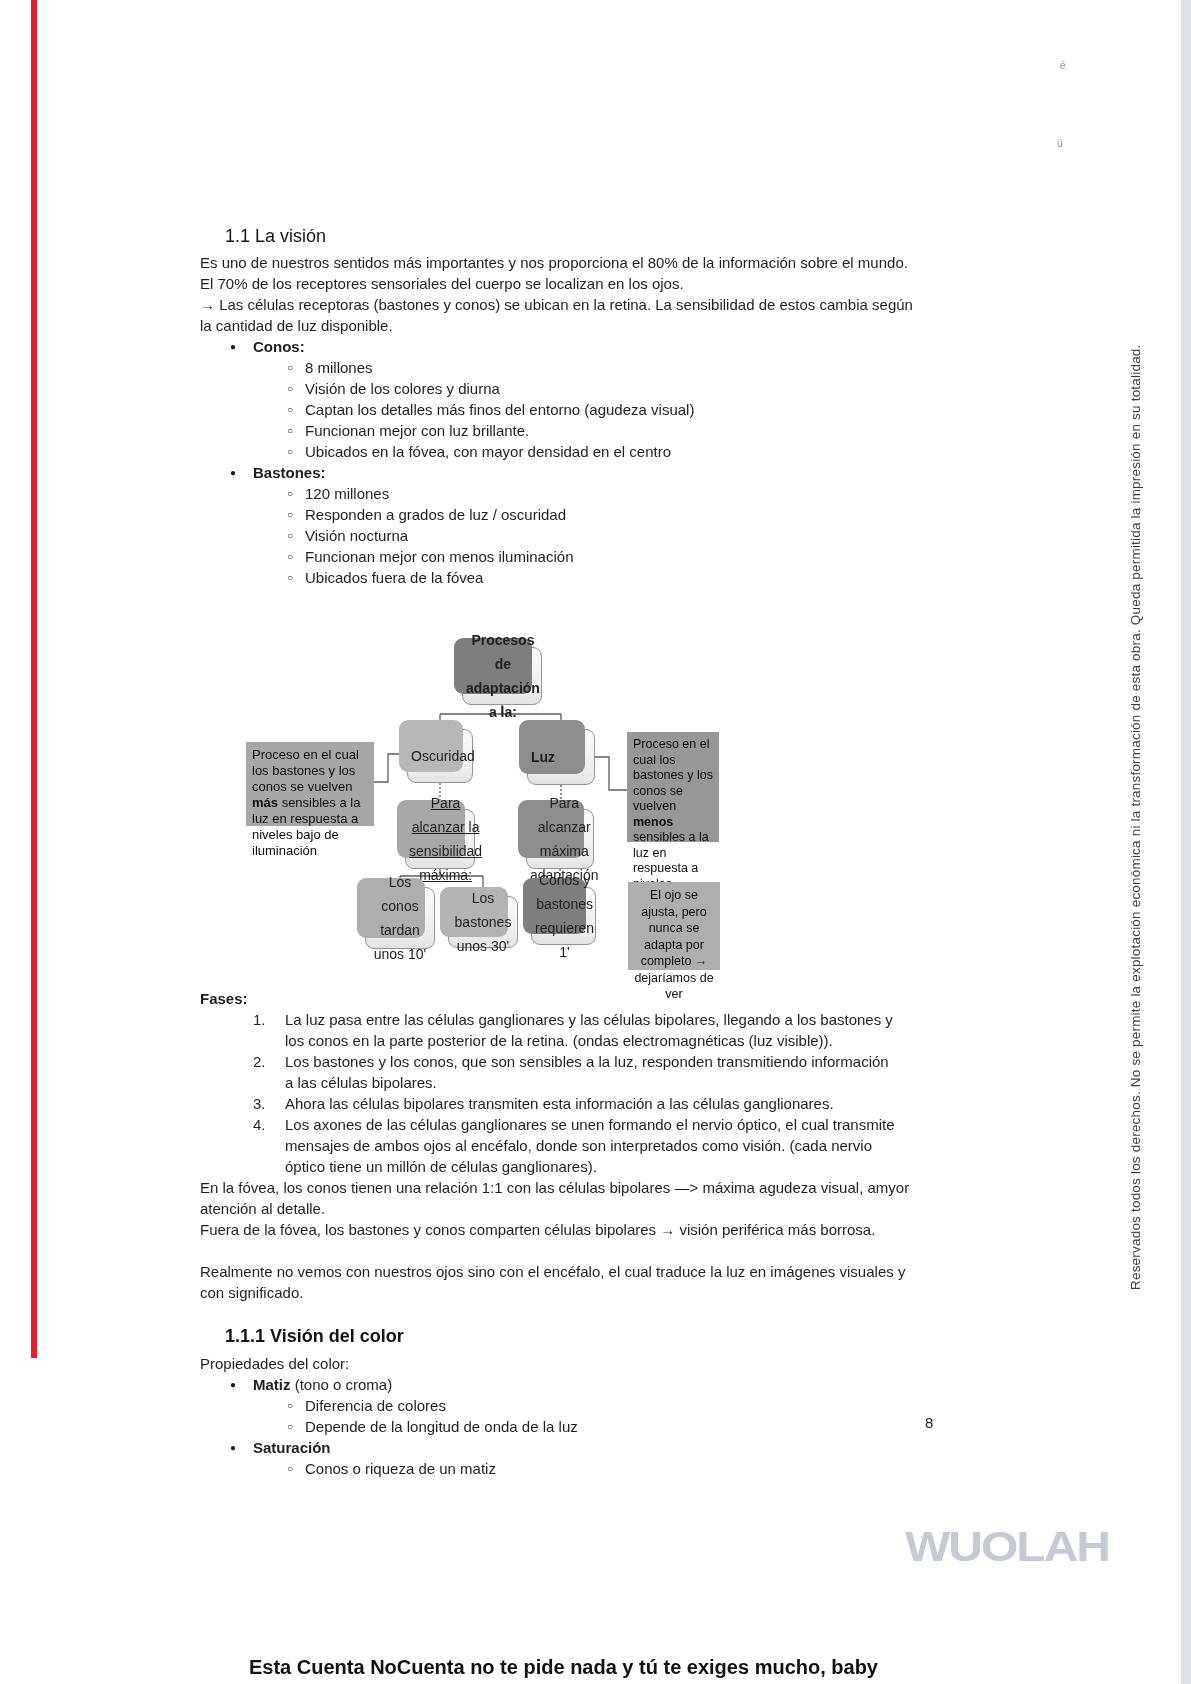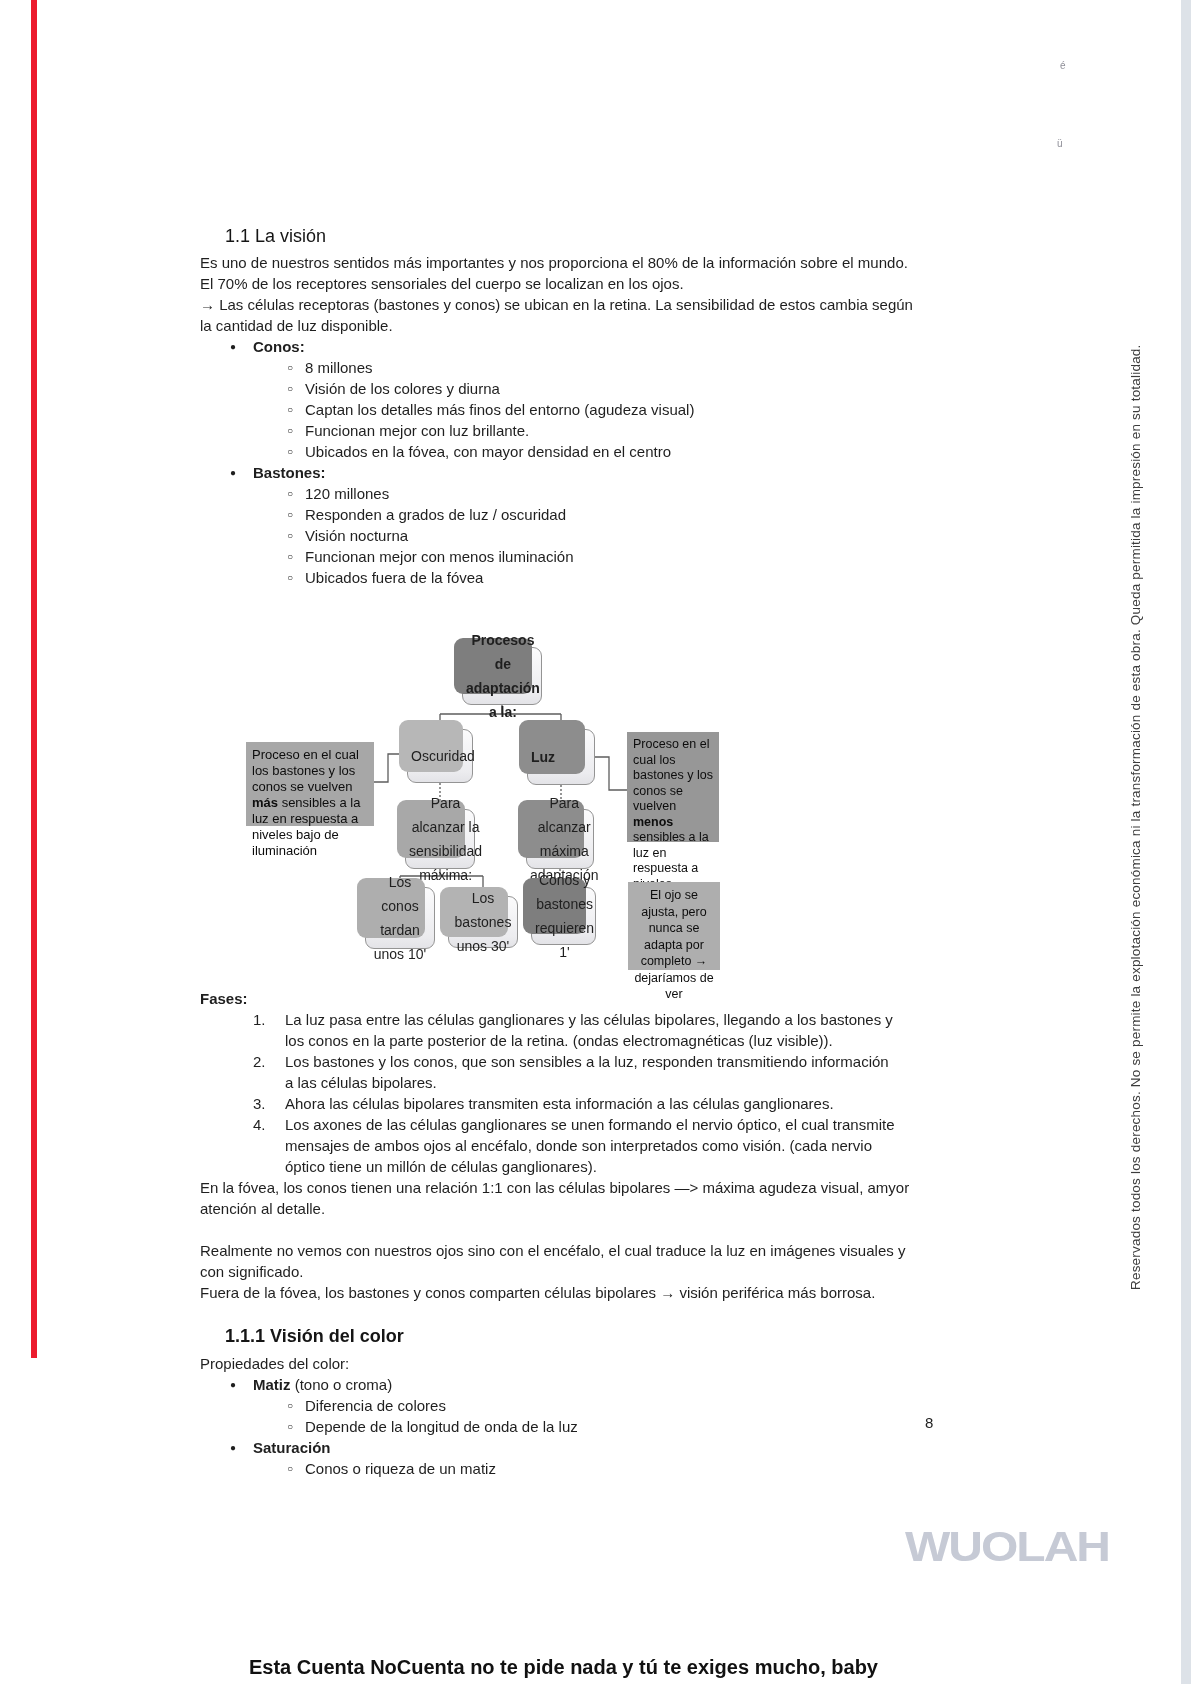--- a/index.html
+++ b/index.html
@@ -145,21 +145,21 @@
 
       <div class="node n-root" style="left:222px;top:45px;width:80px;height:58px;">
         <span><b>Procesos de adaptación</b><span> a la:</span></span>
       </div>
       <div class="node n-osc" style="left:167px;top:127px;width:66px;height:54px;">
         <span>Oscuridad</span>
       </div>
       <div class="node n-luz" style="left:287px;top:127px;width:68px;height:56px;">
         <span>Luz</span>
       </div>
-      <div class="node n-psens" style="left:165px;top:207px;width:70px;height:60px;">
+      <div class="node n-psens" style="left:165px;top:207px;width:70px;height:60px;text-decoration:underline;">
         <span>Para alcanzar la sensibilidad máxima:</span>
       </div>
       <div class="node n-padap" style="left:286px;top:207px;width:68px;height:60px;">
         <span>Para alcanzar máxima adaptación</span>
       </div>
       <div class="node n-c10" style="left:125px;top:285px;width:70px;height:62px;">
         <span>Los conos tardan unos 10'</span>
       </div>
       <div class="node n-b30" style="left:208px;top:294px;width:70px;height:52px;">
         <span>Los bastones unos 30'</span>
@@ -190,22 +190,22 @@
       </div>
     <div class="num-item">
         <span class="num">3.</span>
         <div class="txt">Ahora las células bipolares transmiten esta información a las células ganglionares.</div>
       </div>
     <div class="num-item">
         <span class="num">4.</span>
         <div class="txt">Los axones de las células ganglionares se unen formando el nervio óptico, el cual transmite mensajes de ambos ojos al encéfalo, donde son interpretados como visión. (cada nervio óptico tiene un millón de células ganglionares).</div>
       </div>
     <p class="para">En la fóvea, los conos tienen una relación 1:1 con las células bipolares —&gt; máxima agudeza visual, amyor atención al detalle.</p>
+    <p class="para">Fuera de la fóvea, los bastones y conos comparten células bipolares → visión periférica más borrosa.</p>
     <p class="para" style="margin-top:21px;">Realmente no vemos con nuestros ojos sino con el encéfalo, el cual traduce la luz en imágenes visuales y con significado.</p>
-    <p class="para">Fuera de la fóvea, los bastones y conos comparten células bipolares → visión periférica más borrosa.</p>
 
     <h2 class="sec">1.1.1 Visión del color</h2>
     <p class="para">Propiedades del color:</p>
     <div class="b1">
       <span class="dot">●</span>
       <span><b>Matiz</b><span> (tono o croma)</span></span>
     </div>
     <div class="b2">
         <span class="circ">○</span>
         <span>Diferencia de colores</span>

